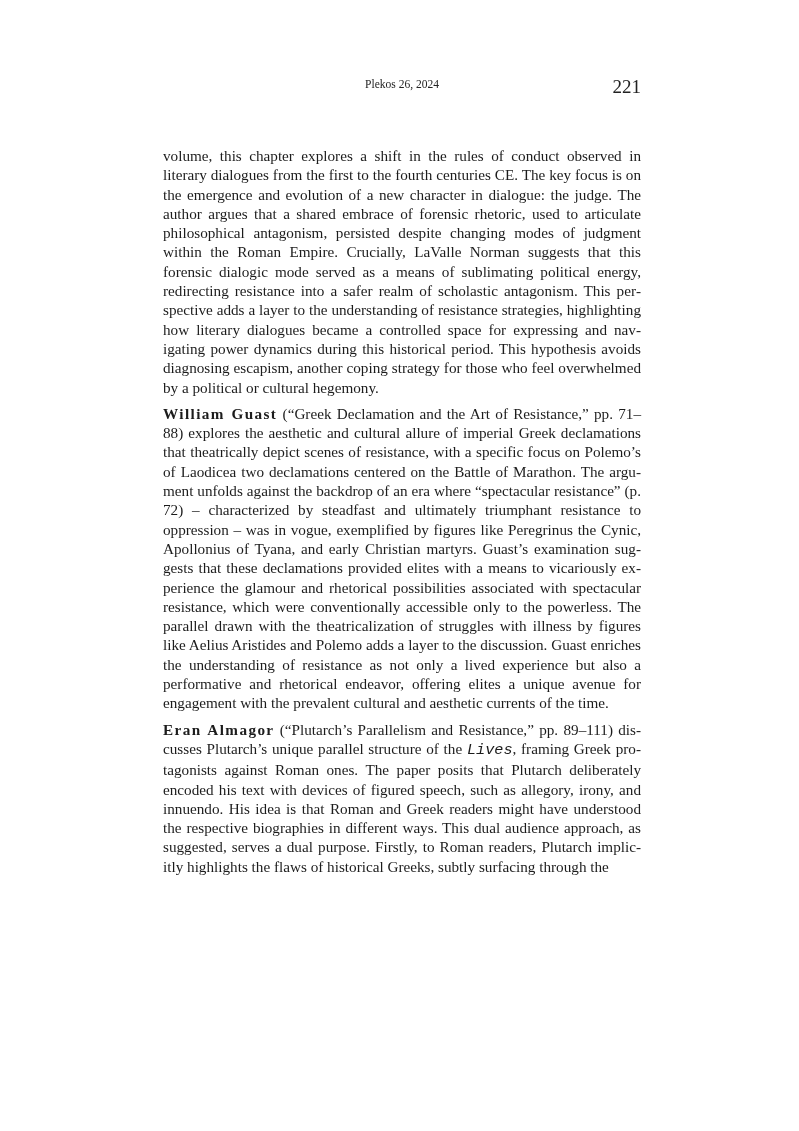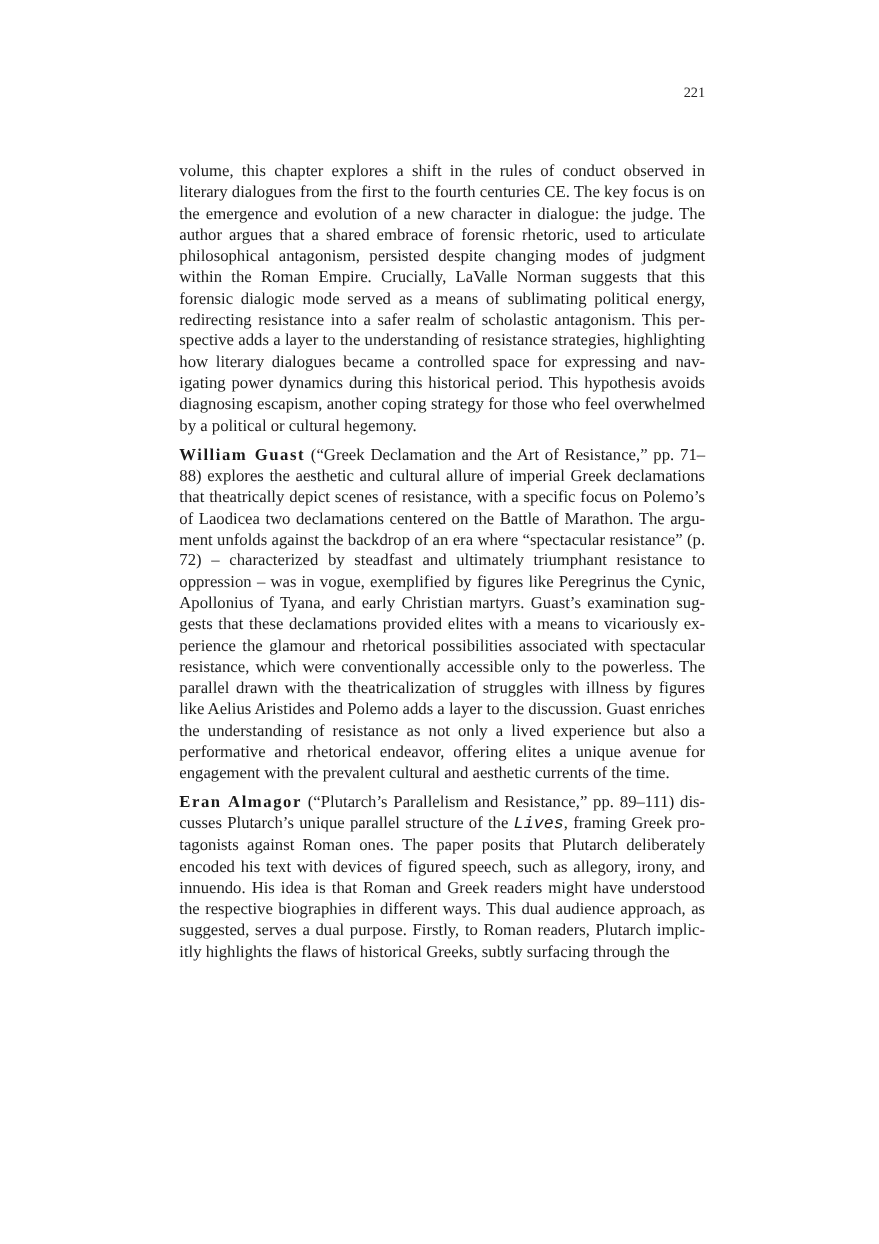--- a/index.html
+++ b/index.html
@@ -3,35 +3,36 @@
   <meta charset="utf-8">
   <style>
     html, body { margin: 0; padding: 0; background: #ffffff; }
     body { width: 799px; height: 1131px; position: relative; overflow: hidden; }
     .page { position: absolute; left: 0; top: 0; width: 799px; height: 1131px; background: #fff; }
     .running-head {
       position: absolute; top: 76px; left: 163px; width: 478px; height: 18px;
       font-family: "Liberation Serif", serif; font-size: 11.5px; color: #222;
     }
     .running-title { position: absolute; left: 0; right: 0; text-align: center; top: 2px; }
-    .page-number { position: absolute; right: 0; top: 0; font-size: 13px; }
+    .page-number { position: absolute; right: 0; top: 0; font-size: 19px; }
     .body-text {
       position: absolute; top: 146px; left: 163px; width: 478px;
       font-family: "Liberation Serif", serif; font-size: 15.2px; line-height: 19.3px;
       color: #1c1c1c; text-align: justify; hyphens: manual;
     }
     .para { margin: 0 0 7px 0; }
     .author { letter-spacing: 1.4px; font-weight: bold; }
     em { font-style: italic; font-family: Liberation Mono, monospace; }
   </style>
 </head>
 <body>
 
 <div class="page">
   <div class="running-head">
+    <span class="running-title">Plekos 26, 2024</span>
     <span class="page-number">221</span>
   </div>
 
   <div class="body-text">
     <p class="para"><span>volume, this chapter explores a shift in the rules of conduct observed in literary dialogues from the first to the fourth centuries CE. The key focus is on the emergence and evolution of a new character in dialogue: the judge. The author argues that a shared embrace of forensic rhetoric, used to artic­ulate philosophical antagonism, persisted despite changing modes of judg­ment within the Roman Empire. Crucially, LaValle Norman suggests that this forensic dialogic mode served as a means of sublimating political energy, redirecting resistance into a safer realm of scholastic antagonism. This per­spective adds a layer to the understanding of resistance strategies, highlight­ing how literary dialogues became a controlled space for expressing and nav­igating power dynamics during this historical period. This hypothesis avoids diagnosing escapism, another coping strategy for those who feel over­whelmed by a political or cultural hegemony.</span></p>
 
     <p class="para"><span class="author">William Guast</span><span> (“Greek Declamation and the Art of Resistance,” pp. 71–88) explores the aesthetic and cultural allure of imperial Greek declamations that theatrically depict scenes of resistance, with a specific focus on Polemo’s of Laodicea two declamations centered on the Battle of Marathon. The argu­ment unfolds against the backdrop of an era where “spectacular resistance” (p. 72) – characterized by steadfast and ultimately triumphant resistance to oppression – was in vogue, exemplified by figures like Peregrinus the Cynic, Apollonius of Tyana, and early Christian martyrs. Guast’s examination sug­gests that these declamations provided elites with a means to vicariously ex­perience the glamour and rhetorical possibilities associated with spectacular resistance, which were conventionally accessible only to the powerless. The parallel drawn with the theatricalization of struggles with illness by figures like Aelius Aristides and Polemo adds a layer to the discussion. Guast en­riches the understanding of resistance as not only a lived experience but also a performative and rhetorical endeavor, offering elites a unique avenue for engagement with the prevalent cultural and aesthetic currents of the time.</span></p>
 
     <p class="para"><span class="author">Eran Almagor</span><span> (“Plutarch’s Parallelism and Resistance,” pp. 89–111) dis­cusses Plutarch’s unique parallel structure of the </span><em>Lives</em><span>, framing Greek pro­tagonists against Roman ones. The paper posits that Plutarch deliberately encoded his text with devices of figured speech, such as allegory, irony, and innuendo. His idea is that Roman and Greek readers might have understood the respective biographies in different ways. This dual audience approach, as suggested, serves a dual purpose. Firstly, to Roman readers, Plutarch implic­itly highlights the flaws of historical Greeks, subtly surfacing through the</span></p>
   </div>

